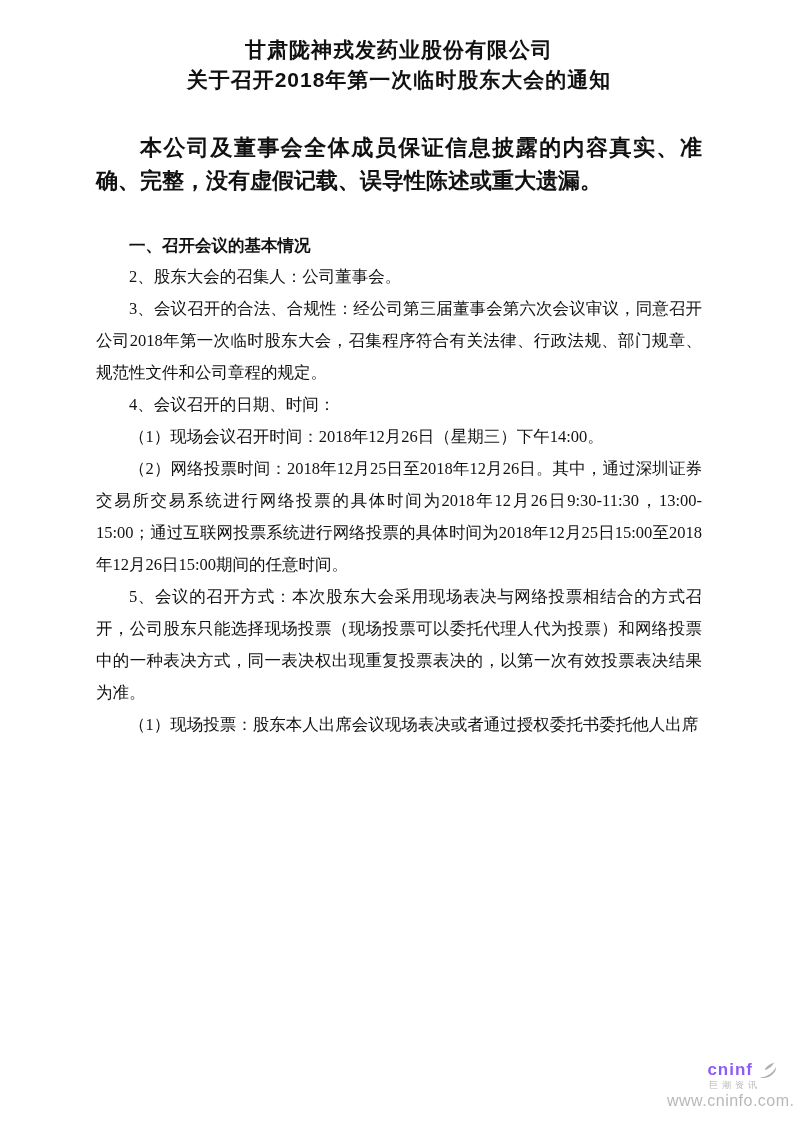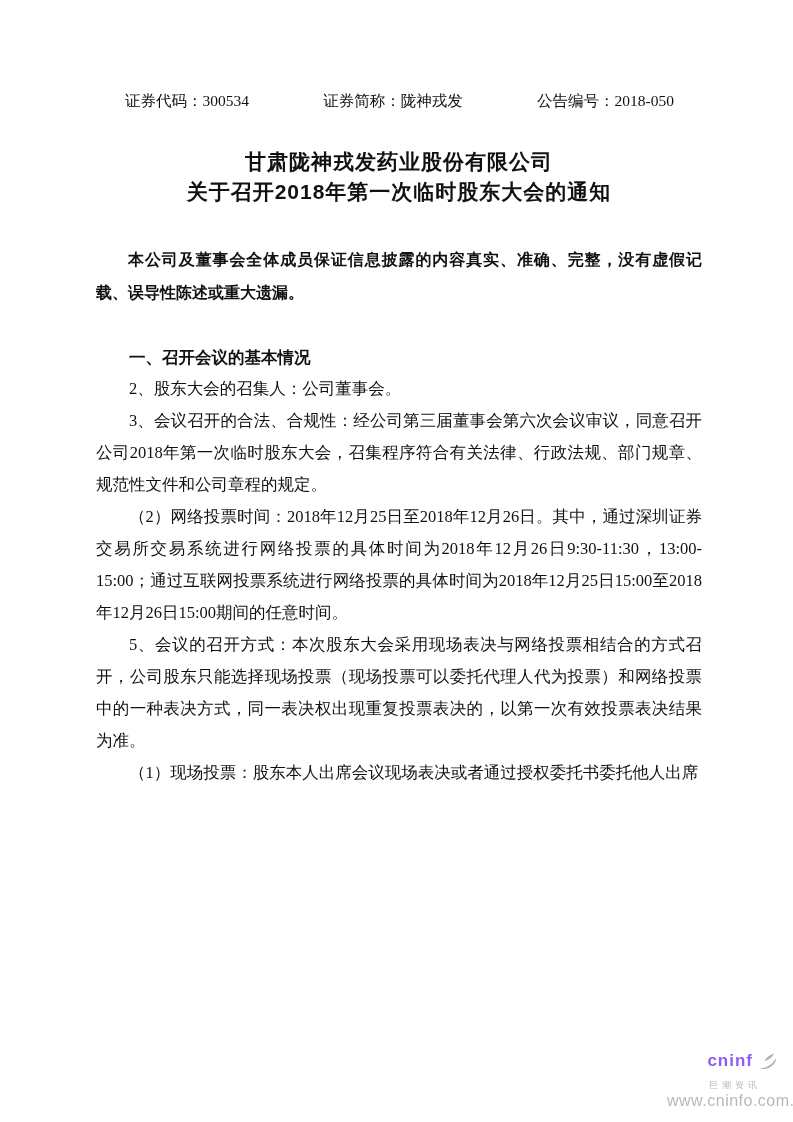--- a/index.html
+++ b/index.html
@@ -41,21 +41,21 @@
     font-size: 21px;
     line-height: 28px;
     letter-spacing: 1px;
   }
   .title.second { margin-top: 2px; }
   
   .notice {
     margin-top: 37px;
     font-family: "Liberation Sans", "DejaVu Sans", sans-serif;
     font-weight: 700;
-    font-size: 16px;
+    font-size: 22px;
     line-height: 33px;
     text-indent: 2em;
     text-align: justify;
   }
   
   .body-text { margin-top: 32px; }
   .para {
     font-size: 16.5px;
     line-height: 32px;
     text-indent: 2em;
@@ -86,52 +86,49 @@
     font-weight: 700;
     font-size: 17px;
     letter-spacing: 1px;
     color: #8b5cf6;
   }
   .logo-icon { display: inline-block; width: 22px; height: 17px; }
   .logo-icon svg { display: block; width: 100%; height: 100%; }
   .logo-sub {
     font-size: 9px;
     letter-spacing: 4px;
-    margin-top: 10px;
+    margin-top: 1px;
     padding-right: 16px;
     color: #b8b8b8;
   }
   .logo-url {
     font-size: 16px;
     margin-top: 2px;
     color: #b8b8b8;
     letter-spacing: 0.5px;
   }
 </style>
 </head>
 <body>
 
 <div class="page">
   <div class="doc">
 
-    <div class="meta-row">
-      <span class="meta-item"><span>证券代码：</span><span>300534</span></span>
-      <span class="meta-item"><span>证券简称：</span><span>陇神戎发</span></span>
-      <span class="meta-item"><span>公告编号：</span><span>2018-050</span></span>
-    </div>
 
     <h1 class="title">甘肃陇神戎发药业股份有限公司</h1>
     <h1 class="title second">关于召开2018年第一次临时股东大会的通知</h1>
 
     <p class="notice">本公司及董事会全体成员保证信息披露的内容真实、准确、完整，没有虚假记载、误导性陈述或重大遗漏。</p>
 
     <div class="body-text">
       <p class="para heading">一、召开会议的基本情况</p>
       <p class="para">2、股东大会的召集人：公司董事会。</p>
       <p class="para">3、会议召开的合法、合规性：经公司第三届董事会第六次会议审议，同意召开公司2018年第一次临时股东大会，召集程序符合有关法律、行政法规、部门规章、规范性文件和公司章程的规定。</p>
+      <p class="para">4、会议召开的日期、时间：</p>
+      <p class="para">（1）现场会议召开时间：2018年12月26日（星期三）下午14:00。</p>
       <p class="para">（2）网络投票时间：2018年12月25日至2018年12月26日。其中，通过深圳证券交易所交易系统进行网络投票的具体时间为2018年12月26日9:30-11:30，13:00-15:00；通过互联网投票系统进行网络投票的具体时间为2018年12月25日15:00至2018年12月26日15:00期间的任意时间。</p>
       <p class="para">5、会议的召开方式：本次股东大会采用现场表决与网络投票相结合的方式召开，公司股东只能选择现场投票（现场投票可以委托代理人代为投票）和网络投票中的一种表决方式，同一表决权出现重复投票表决的，以第一次有效投票表决结果为准。</p>
       <p class="para">（1）现场投票：股东本人出席会议现场表决或者通过授权委托书委托他人出席</p>
     </div>
 
   </div>
 
   <div class="footer-logo">
     <div class="logo-row">
       <span class="logo-text">cninf</span>

